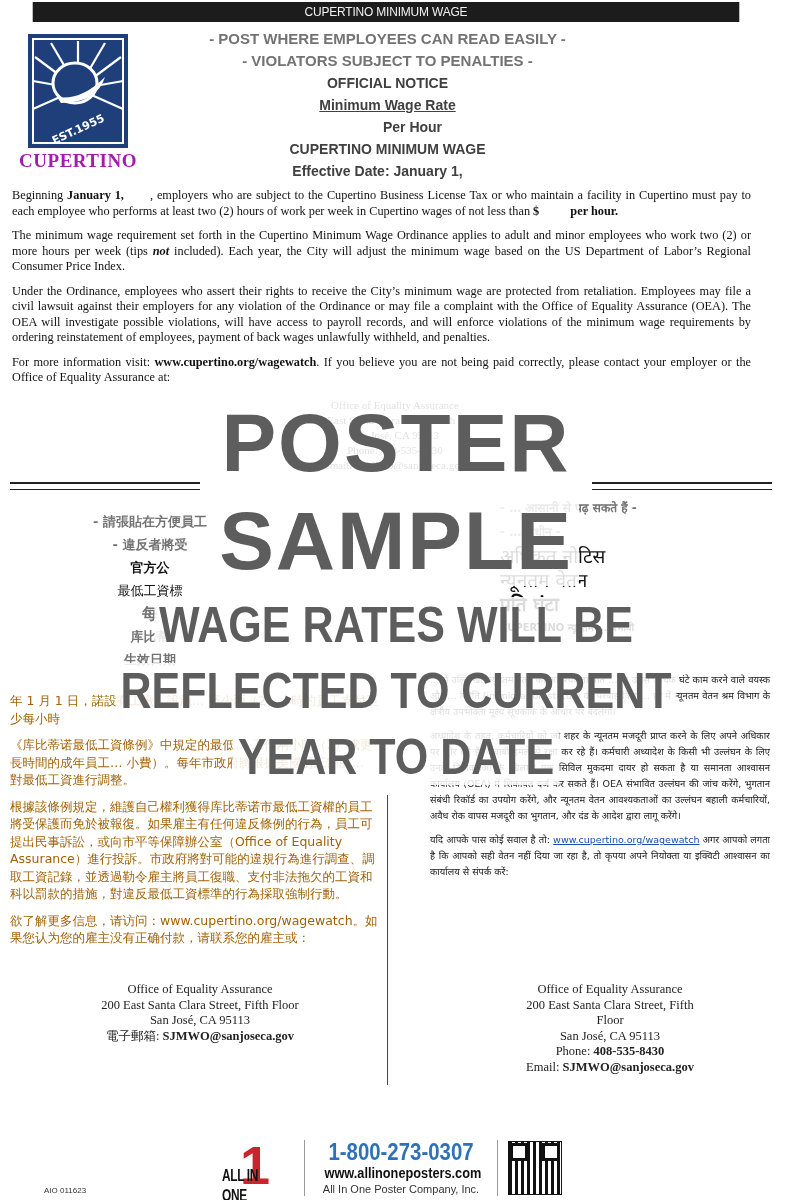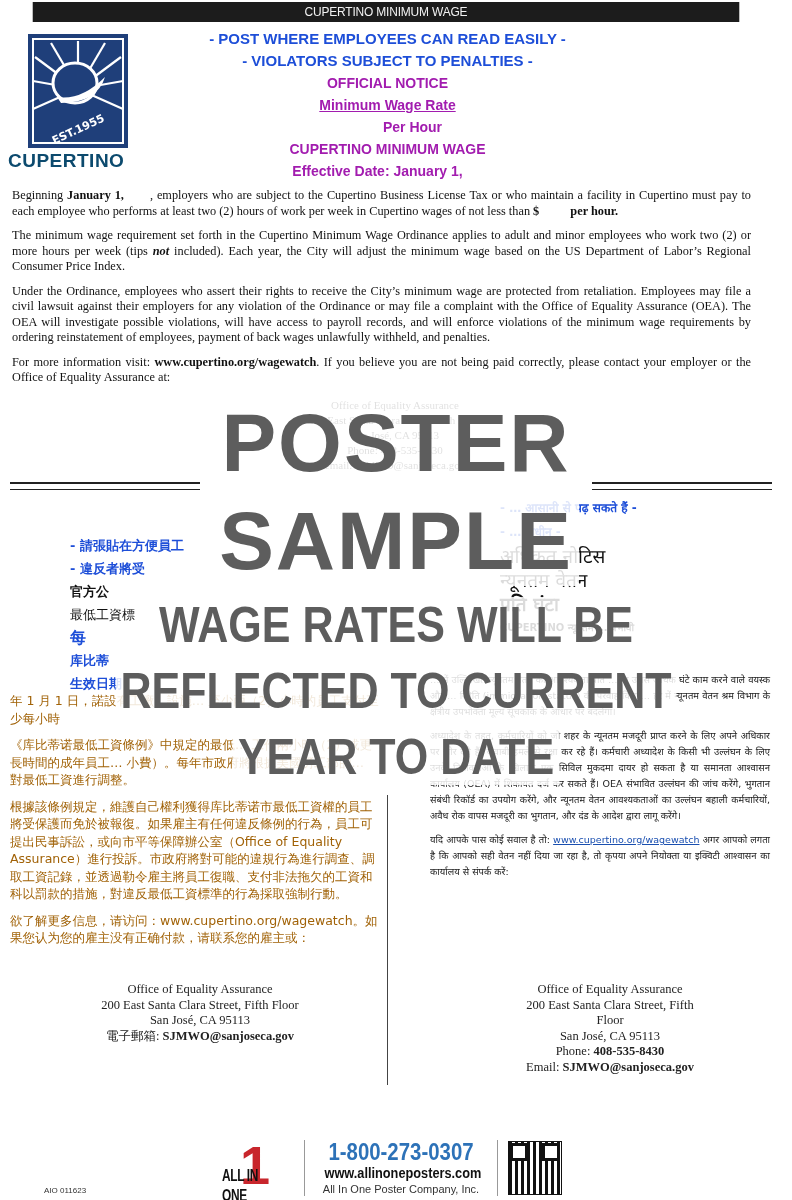--- a/index.html
+++ b/index.html
@@ -16,52 +16,52 @@
   }
   .logo {
     position: absolute; left: 8px; top: 34px; width: 135px; height: 140px;
   }
   .logo .box {
     position: absolute; left: 20px; top: 0; width: 100px; height: 114px;
     border: 3px solid #1f3f7a; background: #1f3f7a; box-sizing: border-box;
     outline: 2px solid #fff; outline-offset: -6px;
   }
   .logo .word {
-    position: absolute; left: 0; top: 116px; width: 140px; 
-    font-family: Liberation Sans, sans-serif; font-weight: bold; font-size: 19px;
-    color: #0c4a6e; letter-spacing: 0.5px;
+    position: absolute; left: 0; top: 116px; width: 140px; text-align: center;
+    font-family: Liberation Serif, serif; font-weight: bold; font-size: 19px;
+    color: #a21caf; letter-spacing: 0.5px;
   }
   .header-center {
     position: absolute; left: 150px; top: 28px; width: 475px; text-align: center;
     font-family: "Liberation Sans", sans-serif; font-weight: bold;
   }
   .header-center div { height: 22px; line-height: 22px; }
-  .red { color: #1d4ed8; }
+  .red { color: #737373; }
   .hl1 { font-size: 15px; }
-  .hl2 { font-size: 14px; color: #a21caf; }
+  .hl2 { font-size: 14px; color: #404040; }
   .ul { text-decoration: underline; }
   .body-en {
     position: absolute; left: 12px; top: 188px; width: 756px;
     font-size: 12.3px; line-height: 15.5px; text-align: justify;
   }
   .body-en p { margin: 0 17px 9px 0; }
   .blank { display: inline-block; width: 26px; }
   .blank2 { display: inline-block; width: 28px; }
   .addr-top {
     position: absolute; left: 270px; top: 398px; width: 250px; text-align: center;
     font-size: 11px; line-height: 15px; color: #333;
   }
   .rule {
     position: absolute; top: 482px; height: 5px; border-top: 2px solid #222; border-bottom: 1.5px solid #222;
   }
   .col-divider {
     position: absolute; left: 387px; top: 795px; width: 1px; height: 290px; background: #444;
   }
   .zh-head {
-    position: absolute; left: 70px; top: 534px; width: 160px; text-align: left;
+    position: absolute; left: 70px; top: 510px; width: 160px; text-align: center;
     font-family: "DejaVu Sans", sans-serif; font-weight: bold; font-size: 13px; line-height: 23px;
   }
   .hi-head {
     position: absolute; left: 500px; top: 496px; width: 220px; text-align: left;
     font-family: "DejaVu Sans", sans-serif; font-weight: bold; font-size: 12px; line-height: 24px;
   }
   .hi-big { font-size: 19px; font-weight: normal; color: #111; }
   .zh-body {
     position: absolute; left: 10px; top: 692px; width: 370px;
     font-family: "DejaVu Sans", sans-serif; font-size: 12.5px; line-height: 17.5px; color: #a16207;

